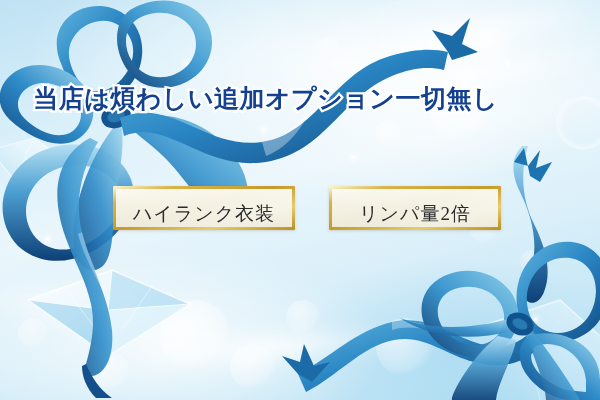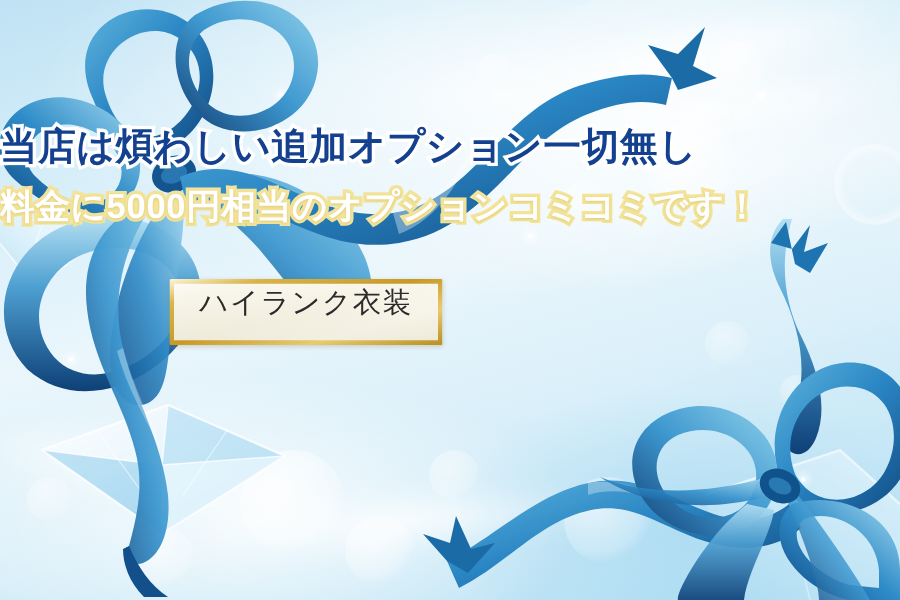--- a/index.html
+++ b/index.html
@@ -71,21 +71,21 @@
     left: 0; top: 0;
     width: 600px; height: 400px;
     pointer-events: none;
   }
 
   
   .headlines {
     position: absolute;
     left: 0; top: 84px;
     width: 498px;
-    text-align: left;
+    text-align: right;
   }
   .hl {
     margin: 0;
     font-weight: bold;
     letter-spacing: .5px;
     white-space: nowrap;
     line-height: 1.15;
   }
   .hl1 {
     font-size: 25px;
@@ -111,21 +111,21 @@
     width: 388px;
     display: grid;
     grid-template-columns: 182px 172px;
     grid-template-rows: 44px 44px;
     column-gap: 34px;
     row-gap: 19px;
   }
   .fbox {
     position: relative;
     display: flex;
-    align-items: flex-start;
+    align-items: flex-end;
     justify-content: center;
     border: 3px solid transparent;
     border-radius: 1px;
     background:
       linear-gradient(180deg, rgba(252,252,249,.93), rgba(243,243,237,.90)) padding-box,
       linear-gradient(165deg, #fdf6d8 0%, #d9b44a 18%, #c79a28 48%, #e7cb72 74%, #b98f1f 100%) border-box;
     box-shadow: 0 1px 3px rgba(120,100,40,.22);
   }
   .fbox-label {
     font-size: 19px;
@@ -298,22 +298,24 @@
       <path d="M498,336 C470,358 450,396 452,400 L496,400 C498,382 514,356 516,340 Z" fill="url(#rbD)" opacity=".92"></path>
       <path d="M524,332 C536,360 546,388 546,400 L580,400 C566,376 546,348 532,330 Z" fill="url(#rbB)" opacity=".85"></path>
       <path d="M512,318 C470,330 430,330 400,318 C430,338 474,342 514,330 Z" fill="url(#rbC)" opacity=".9"></path>
       <ellipse cx="520" cy="324" rx="14" ry="11" fill="#10538c" transform="rotate(25 520 324)"></ellipse>
       <ellipse cx="520" cy="324" rx="8" ry="5" fill="#2f85bc" transform="rotate(25 520 324)" opacity=".8"></ellipse>
     </g>
   </svg>
 
   <div class="headlines">
     <p class="hl hl1">当店は煩わしい追加オプション一切無し</p>
-    <p class="hl hl2">料金に5000円相当のオプションコミコミです！</p>
   </div>
 
   <div class="boxes">
     <div class="fbox">
       <span class="fbox-label">ハイランク衣装</span>
     </div>
+    <div class="fbox">
+      <span class="fbox-label">リンパ量2倍</span>
+    </div>
   </div>
 
 </div>
 
 </body></html>

